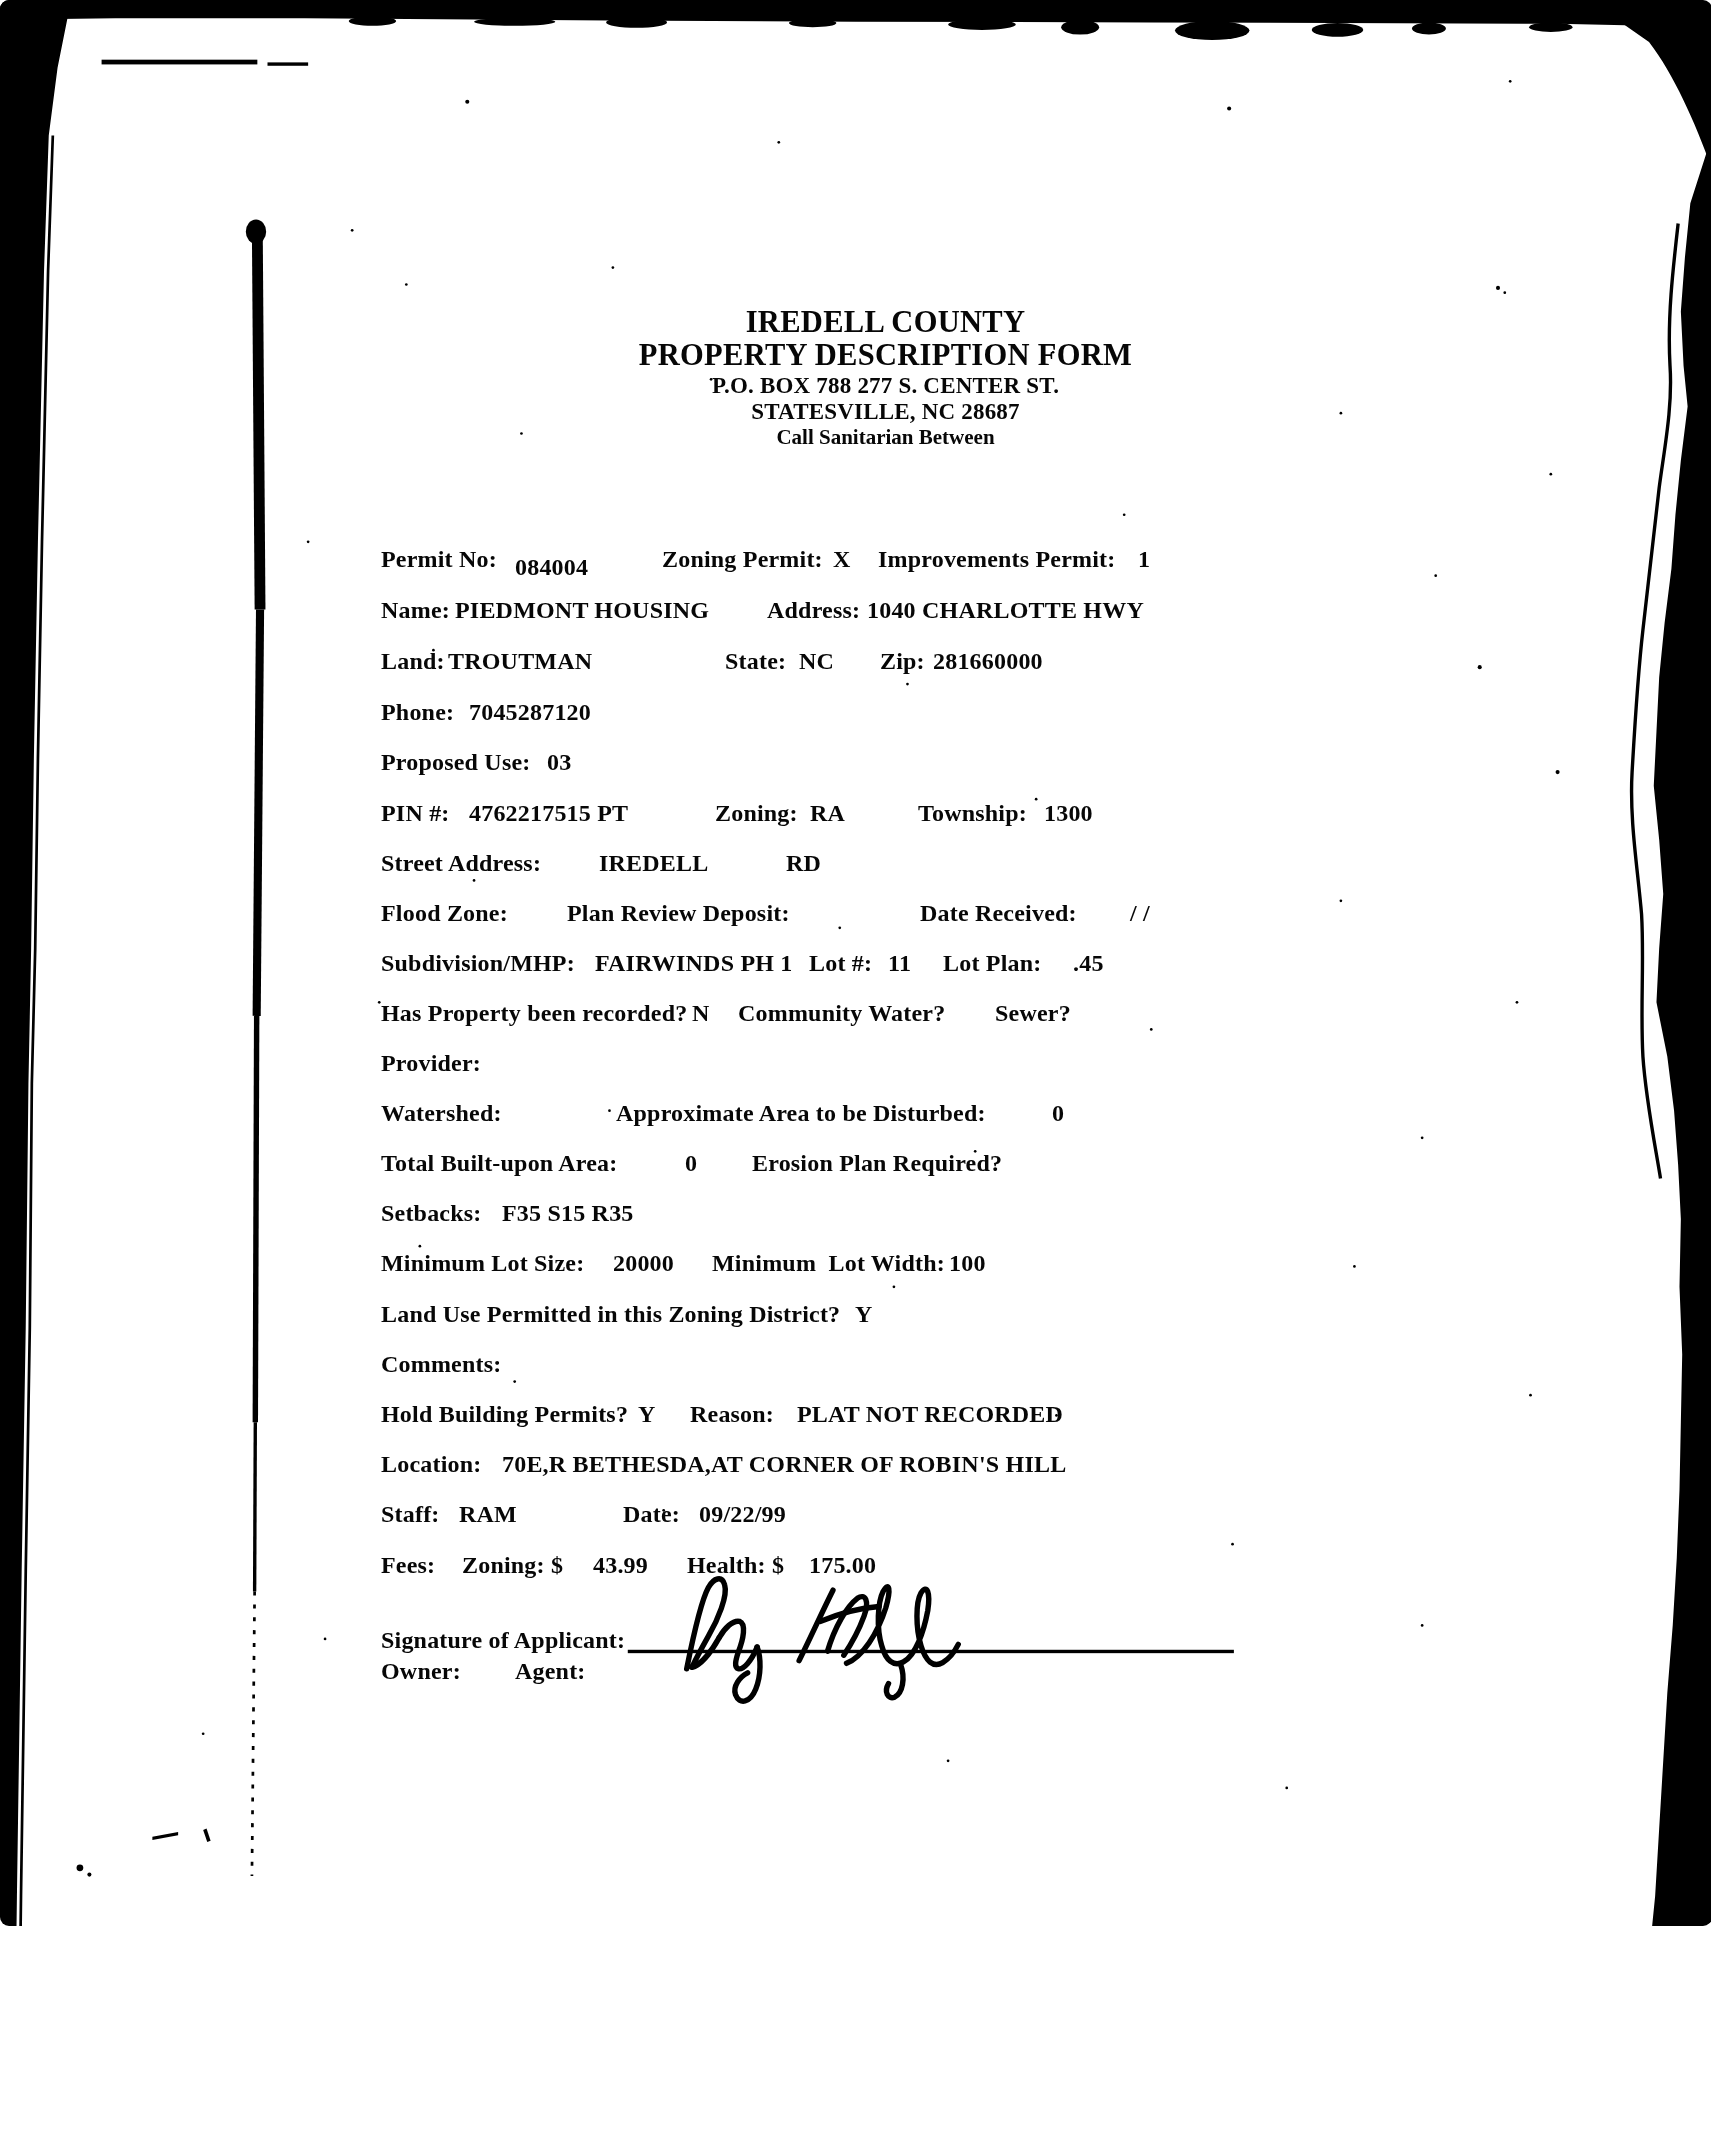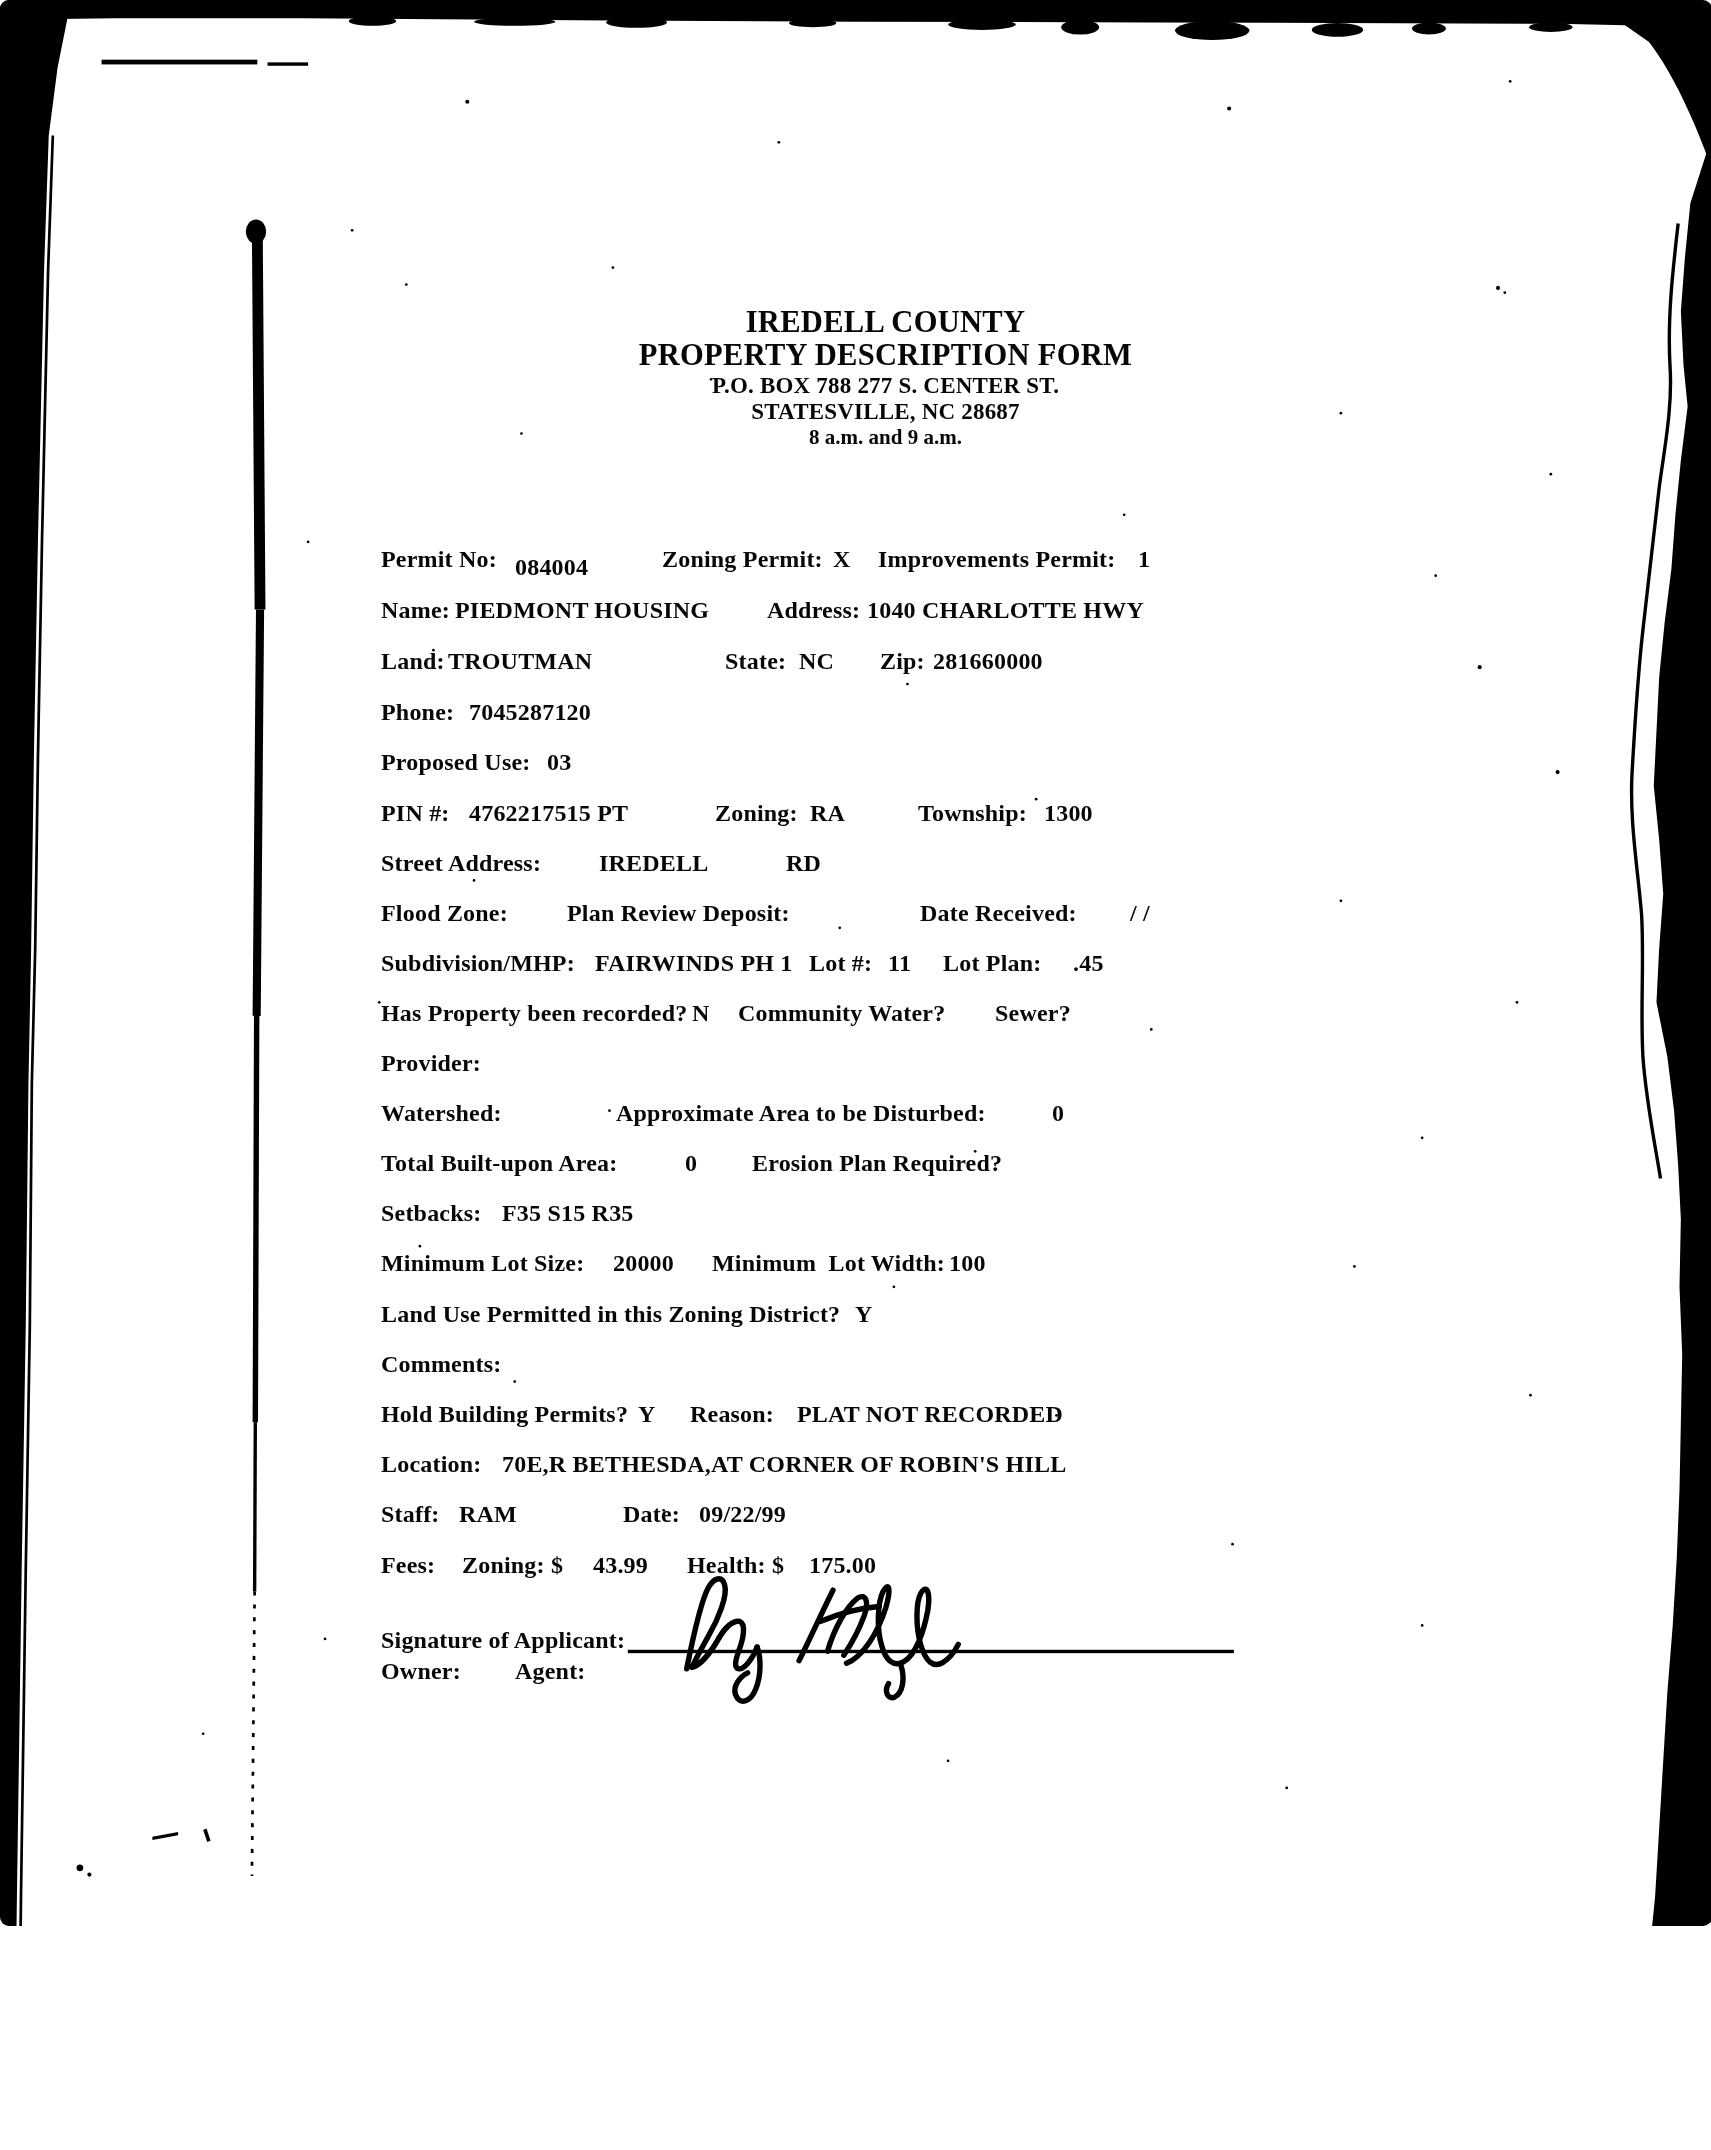--- a/index.html
+++ b/index.html
@@ -18,21 +18,21 @@
 </head>
 <body>
 
 <div class="page">
 
   <div class="header">
     <div class="h-lg">IREDELL COUNTY</div>
     <div class="h-lg">PROPERTY DESCRIPTION FORM</div>
     <div class="h-md">P.O. BOX 788  277 S. CENTER ST.</div>
     <div class="h-md2">STATESVILLE, NC 28687</div>
-    <div class="h-sm">8 a.m. and 9 a.m.</div>
+    <div class="h-sm">Call Sanitarian Between</div>
   </div>
 
   <span class="t" style="left:381px;top:547px">Permit No:</span>
   <span class="t" style="left:515px;top:555px">084004</span>
   <span class="t" style="left:662px;top:547px">Zoning Permit:</span>
   <span class="t" style="left:833px;top:547px">X</span>
   <span class="t" style="left:878px;top:547px">Improvements Permit:</span>
   <span class="t" style="left:1138px;top:547px">1</span>
 
   <span class="t" style="left:381px;top:598px">Name:</span>

